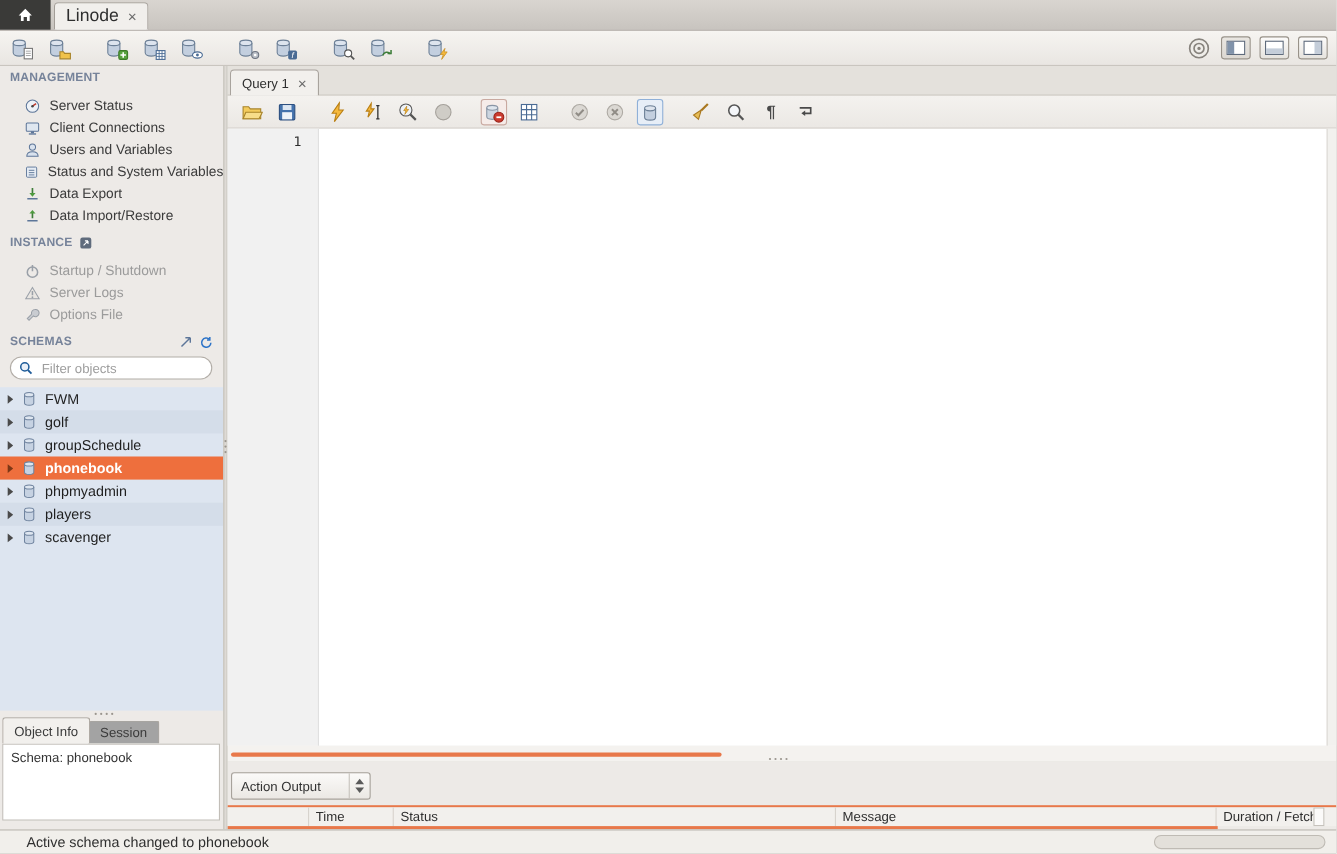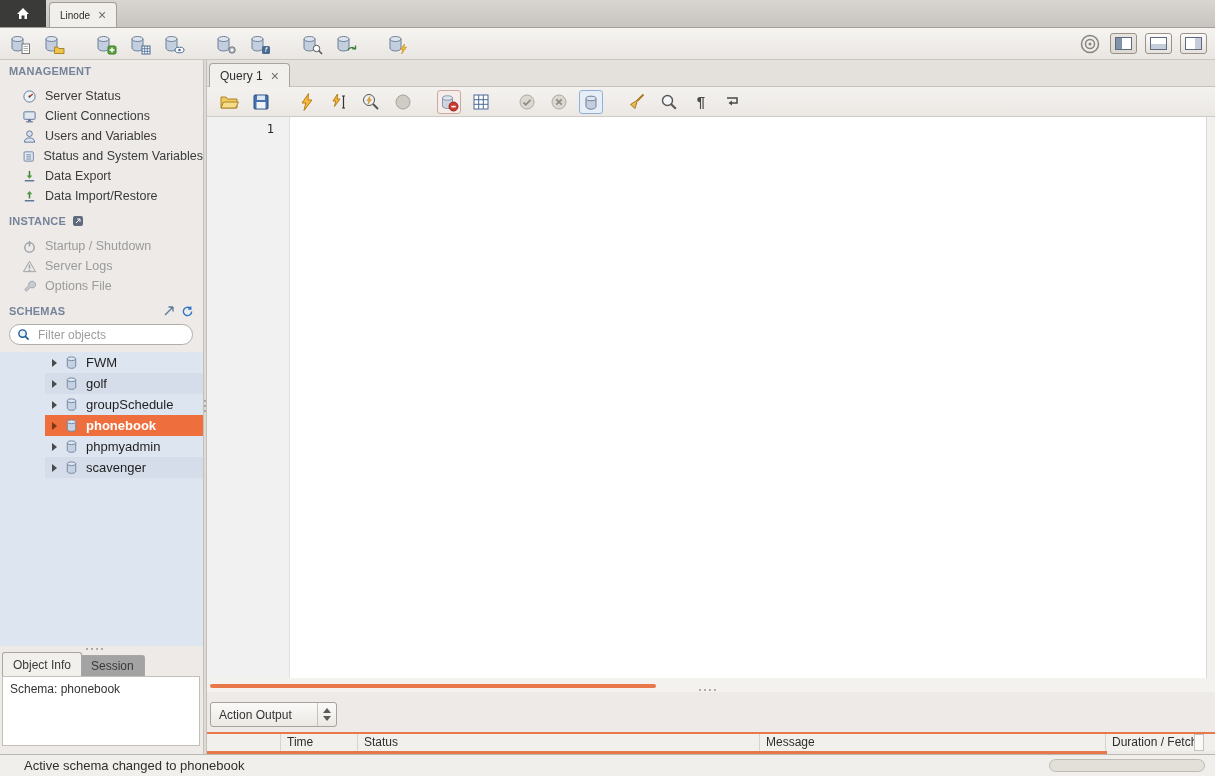--- a/index.html
+++ b/index.html
@@ -2,21 +2,21 @@
 <html><head>
 <meta charset="utf-8">
 <style>
   html,body{margin:0;padding:0;}
   body{font-family:"Liberation Sans","DejaVu Sans",sans-serif;background:#b4b0aa;}
   #app{position:relative;width:1215px;height:776px;background:#edeae7;overflow:hidden;}
 
   
   #titlebar{position:absolute;left:0;top:0;width:1215px;height:28px;background:linear-gradient(#d9d5d0,#c8c4bf);border-bottom:1px solid #a29d97;box-sizing:border-box;}
   #home-btn{position:absolute;left:0;top:0;width:46px;height:27px;background:#3a3a38;display:flex;align-items:center;justify-content:center;}
-  .conn-tab{position:absolute;left:49px;top:2px;height:25px;background:#f1efec;border:1px solid #a29d97;border-bottom:none;border-radius:4px 4px 0 0;display:flex;align-items:center;gap:8px;padding:0 10px;font-size:10px;color:#2e2e2e;box-sizing:border-box;}
+  .conn-tab{position:absolute;left:49px;top:2px;height:25px;background:#f1efec;border:1px solid #a29d97;border-bottom:none;border-radius:4px 4px 0 0;display:flex;align-items:center;gap:8px;padding:0 10px;font-size:16px;color:#2e2e2e;box-sizing:border-box;}
   .close-x{color:#6d6d6d;font-size:14px;line-height:1;}
   .close-x::before{content:"×";}
 
   
   #toolbar{position:absolute;left:0;top:28px;width:1215px;height:32px;background:linear-gradient(#f6f4f1,#e9e6e2);border-bottom:1px solid #c9c5bf;box-sizing:border-box;display:flex;align-items:center;}
   .tb-group{display:flex;align-items:center;gap:10px;margin-left:8px;}
   .tbsep{width:8px;}
   .tb-right{margin-left:auto;display:flex;align-items:center;gap:8px;margin-right:8px;}
   .icon24{width:24px;height:24px;display:flex;align-items:center;justify-content:center;}
   .ptoggle{width:27px;height:21px;border:1px solid #989289;border-radius:3px;background:linear-gradient(#fcfbfa,#e6e3de);display:flex;align-items:center;justify-content:center;box-sizing:border-box;}
@@ -30,21 +30,21 @@
   #sidebar{position:absolute;left:0;top:60px;width:203px;height:694px;background:#edeae7;}
   .sec-title{position:absolute;left:0;width:203px;height:18px;display:flex;align-items:center;gap:6px;padding:0 9px;font-size:11px;font-weight:bold;color:#76839a;letter-spacing:.2px;box-sizing:border-box;}
   .navblock{position:absolute;left:0;width:203px;}
   .nav-item{height:20px;display:flex;align-items:center;gap:8px;padding-left:22px;font-size:12.5px;color:#3b3b3b;white-space:nowrap;overflow:hidden;}
   .nav-item.disabled{color:#9b9b9b;}
   .spacer{flex:1;}
   .filter-box{position:absolute;left:9px;top:264px;width:184px;height:21px;border:1px solid #b2ada7;border-radius:11px;background:#fff;display:flex;align-items:center;gap:6px;padding:0 7px;box-sizing:border-box;}
   .filter-box input{border:0;outline:0;background:transparent;font-size:12px;color:#444;width:130px;font-family:inherit;}
   .filter-box input::placeholder{color:#9d9d9d;}
   #schema-list{position:absolute;left:0;top:292px;width:203px;height:294px;background:#dde5f0;overflow:hidden;}
-  .schema-row{height:21px;display:flex;align-items:center;gap:7px;padding-left:7px;font-size:13px;color:#1f1f1f;margin-left:45px;}
+  .schema-row{height:21px;display:flex;align-items:center;gap:7px;padding-left:7px;font-size:13px;color:#1f1f1f;}
   .schema-row:nth-child(even){background:#d4dde9;}
   .schema-row.selected{background:#ee6f3d;color:#fff;font-weight:bold;}
   .chev{width:0;height:0;border-left:5px solid #4a4a4a;border-top:4px solid transparent;border-bottom:4px solid transparent;flex:0 0 auto;}
   .schema-row.selected .chev{border-left-color:#7d3716;}
   .hgrip{position:absolute;left:86px;top:588px;display:flex;gap:3px;}
   .dot{width:2px;height:2px;border-radius:50%;background:#9a958e;}
   #info-tabs{position:absolute;left:0;top:592px;width:203px;height:24px;}
   .itab{position:absolute;bottom:0;height:21px;display:flex;align-items:center;padding:0 10px;font-size:12px;color:#3a3a3a;border:1px solid #aba69f;border-bottom:none;border-radius:3px 3px 0 0;background:#a3a3a3;box-sizing:border-box;}
   .itab.active{background:#f2f0ed;height:24px;z-index:2;}
   #itab-object{left:2px;margin-top:28px;}
@@ -366,20 +366,28 @@
             <ellipse cx="8" cy="4" rx="4.5" ry="2" fill="#dee6f0" stroke="#70849f"></ellipse>
           </svg>
         <span>phpmyadmin</span>
       </div>
       <div class="schema-row">
         <span class="chev"></span>
         <svg width="15" height="15" viewBox="0 0 16 16">
             <path d="M3.5 4v8c0 1.2 2 2.2 4.5 2.2s4.5-1 4.5-2.2V4" fill="#c6d2e2" stroke="#70849f"></path>
             <ellipse cx="8" cy="4" rx="4.5" ry="2" fill="#dee6f0" stroke="#70849f"></ellipse>
           </svg>
+        <span>players</span>
+      </div>
+      <div class="schema-row">
+        <span class="chev"></span>
+        <svg width="15" height="15" viewBox="0 0 16 16">
+            <path d="M3.5 4v8c0 1.2 2 2.2 4.5 2.2s4.5-1 4.5-2.2V4" fill="#c6d2e2" stroke="#70849f"></path>
+            <ellipse cx="8" cy="4" rx="4.5" ry="2" fill="#dee6f0" stroke="#70849f"></ellipse>
+          </svg>
         <span>scavenger</span>
       </div>
     </div>
 
     <div class="hgrip">
         <span class="dot"></span>
         <span class="dot"></span>
         <span class="dot"></span>
         <span class="dot"></span>
       </div>

